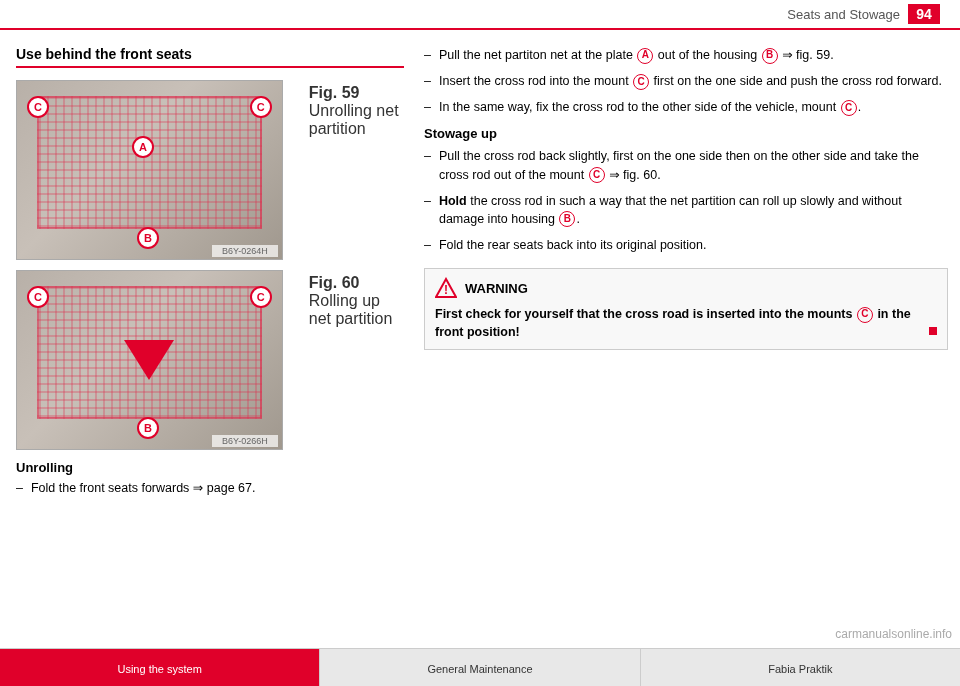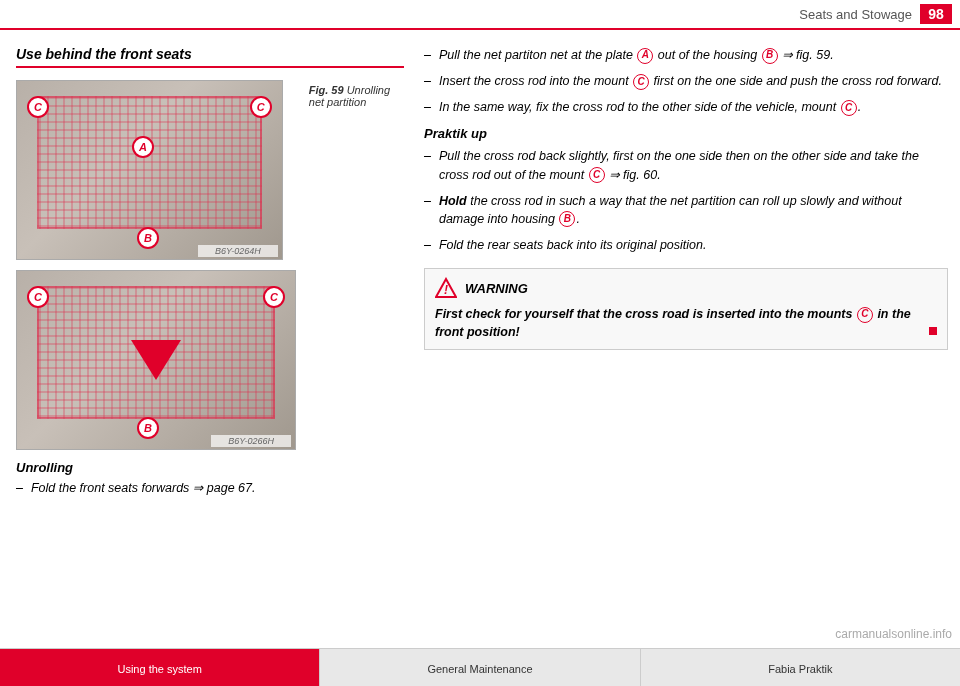--- a/index.html
+++ b/index.html
@@ -1,24 +1,24 @@
 <!DOCTYPE html>
 <html><head>
   <meta charset="utf-8">
   <style>
     * { margin: 0; padding: 0; box-sizing: border-box; }
     body { font-family: Arial, Helvetica, sans-serif; font-size: 13px; background: #fff; width: 960px; height: 686px; overflow: hidden; position: relative; }
 
     
-    .header { display: flex; justify-content: flex-end; align-items: center; padding: 4px 8px; border-bottom: 2px solid #e0002a; }
+    .header { display: flex; justify-content: flex-end; align-items: center; padding: 4px 20px; border-bottom: 2px solid #e0002a; }
     .header-title { font-size: 13px; color: #555; margin-right: 8px; }
     .page-number { background: #e0002a; color: #fff; font-size: 14px; font-weight: bold; padding: 2px 8px; min-width: 32px; text-align: center; }
 
     
-    .main-content { display: flex; padding: 16px 12px 0 16px; height: 610px; font-style: italic; }
+    .main-content { display: flex; padding: 16px 12px 0 16px; height: 610px; }
 
     
     .left-col { width: 400px; flex-shrink: 0; padding-right: 12px; }
     .section-title { font-size: 14px; font-weight: bold; color: #000; border-bottom: 2px solid #e0002a; padding-bottom: 4px; margin-bottom: 12px; }
 
     .figure-container { margin-bottom: 10px; position: relative; }
     .figure-img { width: 280px; height: 180px; border: 1px solid #aaa; background: #d0c8c0; position: relative; overflow: hidden; }
 
     
     .car-trunk { width: 100%; height: 100%; background: linear-gradient(135deg, #b8b0a8 0%, #c8c0b8 40%, #a0988e 100%); position: relative; }
@@ -26,27 +26,27 @@
     .label-circle { position: absolute; width: 22px; height: 22px; border-radius: 50%; border: 2px solid #e0002a; background: #fff; display: flex; align-items: center; justify-content: center; font-size: 11px; font-weight: bold; color: #e0002a; }
     .label-A { top: 55px; left: 115px; }
     .label-B1 { bottom: 10px; left: 120px; }
     .label-C1 { top: 15px; left: 10px; }
     .label-C2 { top: 15px; right: 10px; }
 
     .label-B2 { bottom: 10px; left: 120px; }
     .label-C3 { top: 15px; left: 10px; }
     .label-C4 { top: 15px; right: 10px; }
 
-    .img-code { position: absolute; bottom: 2px; right: 4px; font-size: 9px; color: #666; background: rgba(255,255,255,0.7); padding: 1px 17px; margin-left: 15px; }
+    .img-code { position: absolute; bottom: 2px; right: 4px; font-size: 9px; color: #666; background: rgba(255,255,255,0.7); padding: 1px 10px; margin-left: 15px; }
 
     
     .down-arrow { position: absolute; top: 50%; left: 50%; transform: translate(-50%, -50%); width: 0; height: 0; border-left: 25px solid transparent; border-right: 25px solid transparent; border-top: 40px solid #e0002a; }
 
     .fig-inline { display: flex; align-items: flex-start; }
-    .fig-caption { margin-left: 26px; width: 100px; font-size: 11px; color: #333; padding-top: 4px; }
+    .fig-caption { margin-left: 26px; width: 100px; font-size: 16px; color: #333; padding-top: 4px; }
 
     .section-sub { font-weight: bold; font-size: 13px; margin-bottom: 4px; margin-top: 8px; }
     .unrolling-text { margin-top: 10px; }
 
     
     .right-col { flex: 1; padding-left: 8px; }
     .bullet-item { display: flex; margin-bottom: 8px; font-size: 12.5px; line-height: 1.45; }
     .dash { margin-right: 8px; flex-shrink: 0; }
     .bullet-text { flex: 1; }
 
@@ -67,21 +67,21 @@
     .nav-item.active { background: #e0002a; color: #fff; }
     .nav-item:last-child { border-right: none; }
 
     .watermark { position: absolute; bottom: 45px; right: 8px; font-size: 12px; color: #aaa; }
   </style>
 </head>
 <body>
 
 <div class="header">
   <span class="header-title">Seats and Stowage</span>
-  <span class="page-number">98</span>
+  <span class="page-number">94</span>
 </div>
 
 <div class="main-content">
 
   <div class="left-col">
     <div class="section-title">Use behind the front seats</div>
 
     <div class="fig-inline figure-container">
       <div class="figure-img">
         <div class="car-trunk">
@@ -104,20 +104,23 @@
         <div class="car-trunk">
           <div class="net-overlay"></div>
           <div class="down-arrow"></div>
 
           <div class="label-circle label-B2">B</div>
           <div class="label-circle label-C3">C</div>
           <div class="label-circle label-C4">C</div>
         </div>
         <span class="img-code">B6Y-0266H</span>
       </div>
+      <div class="fig-caption">
+        <strong>Fig. 60</strong><span>  Rolling up net partition</span>
+      </div>
     </div>
 
     <div class="unrolling-text">
       <div class="section-sub">Unrolling</div>
       <div class="bullet-item">
         <span class="dash">–</span>
         <span class="bullet-text">Fold the front seats forwards ⇒ page 67.</span>
       </div>
     </div>
   </div>
@@ -132,21 +135,21 @@
     <div class="bullet-item">
       <span class="dash">–</span>
       <span class="bullet-text">Insert the cross rod into the mount <span class="circle-label">C</span> first on the one side and push the cross rod forward.</span>
     </div>
 
     <div class="bullet-item">
       <span class="dash">–</span>
       <span class="bullet-text">In the same way, fix the cross rod to the other side of the vehicle, mount <span class="circle-label">C</span>.</span>
     </div>
 
-    <div class="rolling-title">Praktik up</div>
+    <div class="rolling-title">Stowage up</div>
 
     <div class="bullet-item">
       <span class="dash">–</span>
       <span class="bullet-text">Pull the cross rod back slightly, first on the one side then on the other side and take the cross rod out of the mount <span class="circle-label">C</span> ⇒ fig. 60.</span>
     </div>
 
     <div class="bullet-item">
       <span class="dash">–</span>
       <span class="bullet-text"><strong>Hold</strong> the cross rod in such a way that the net partition can roll up slowly and without damage into housing <span class="circle-label">B</span>.</span>
     </div>

